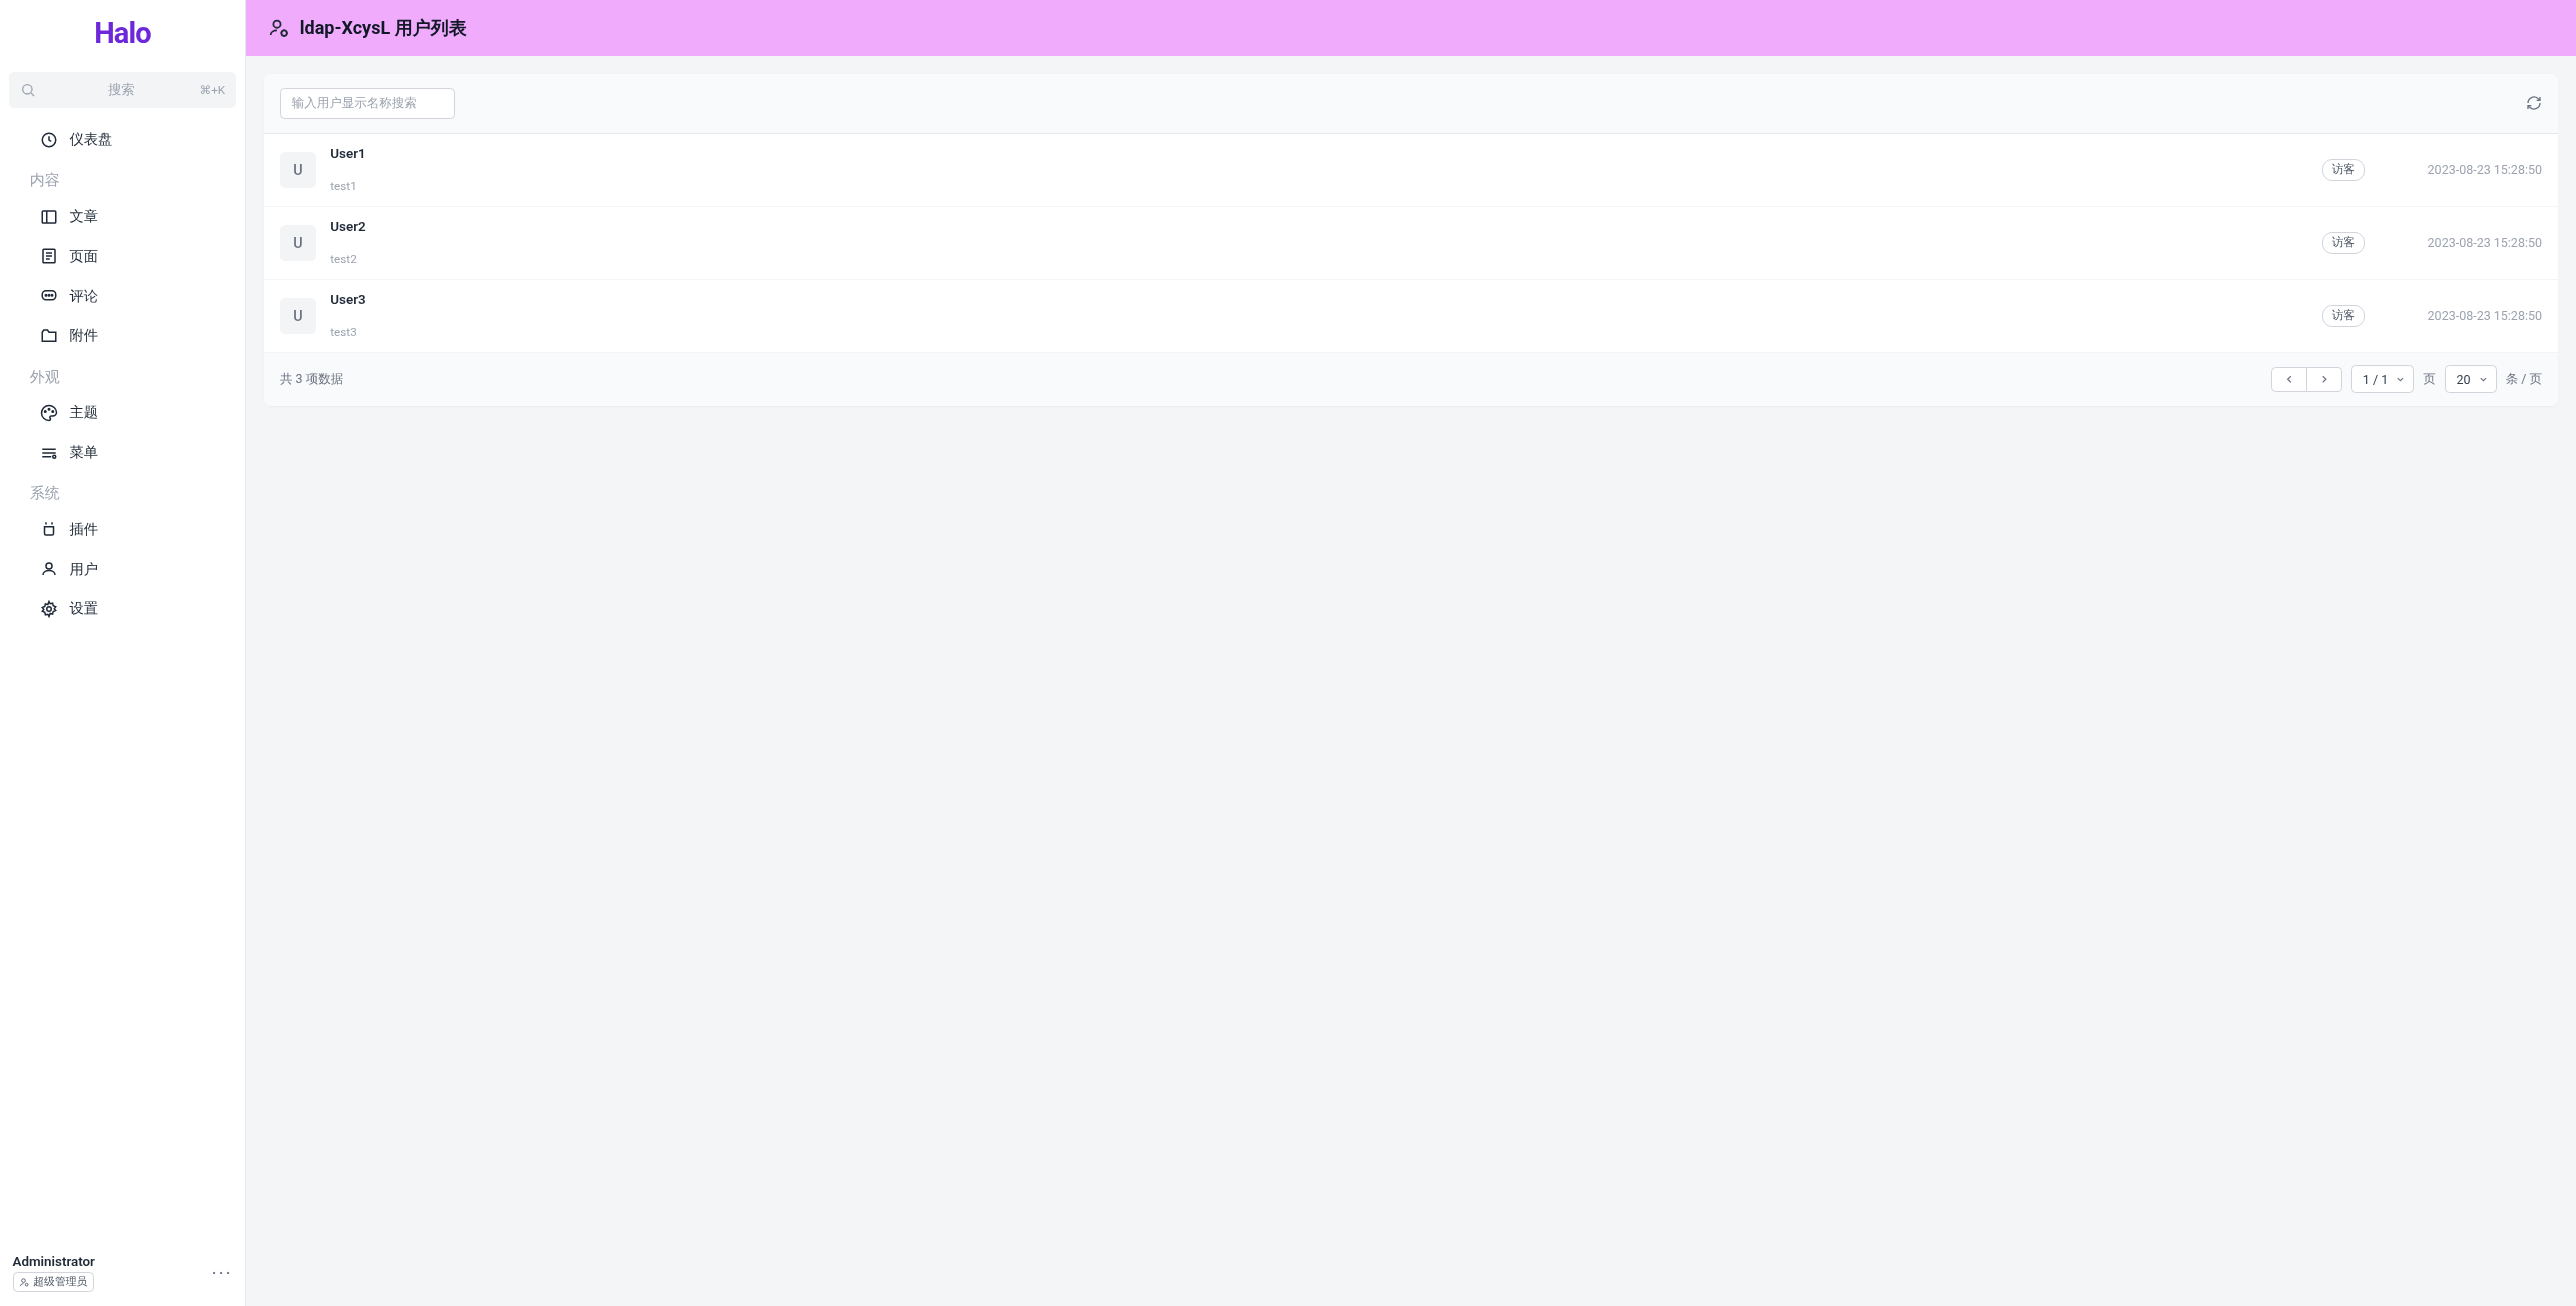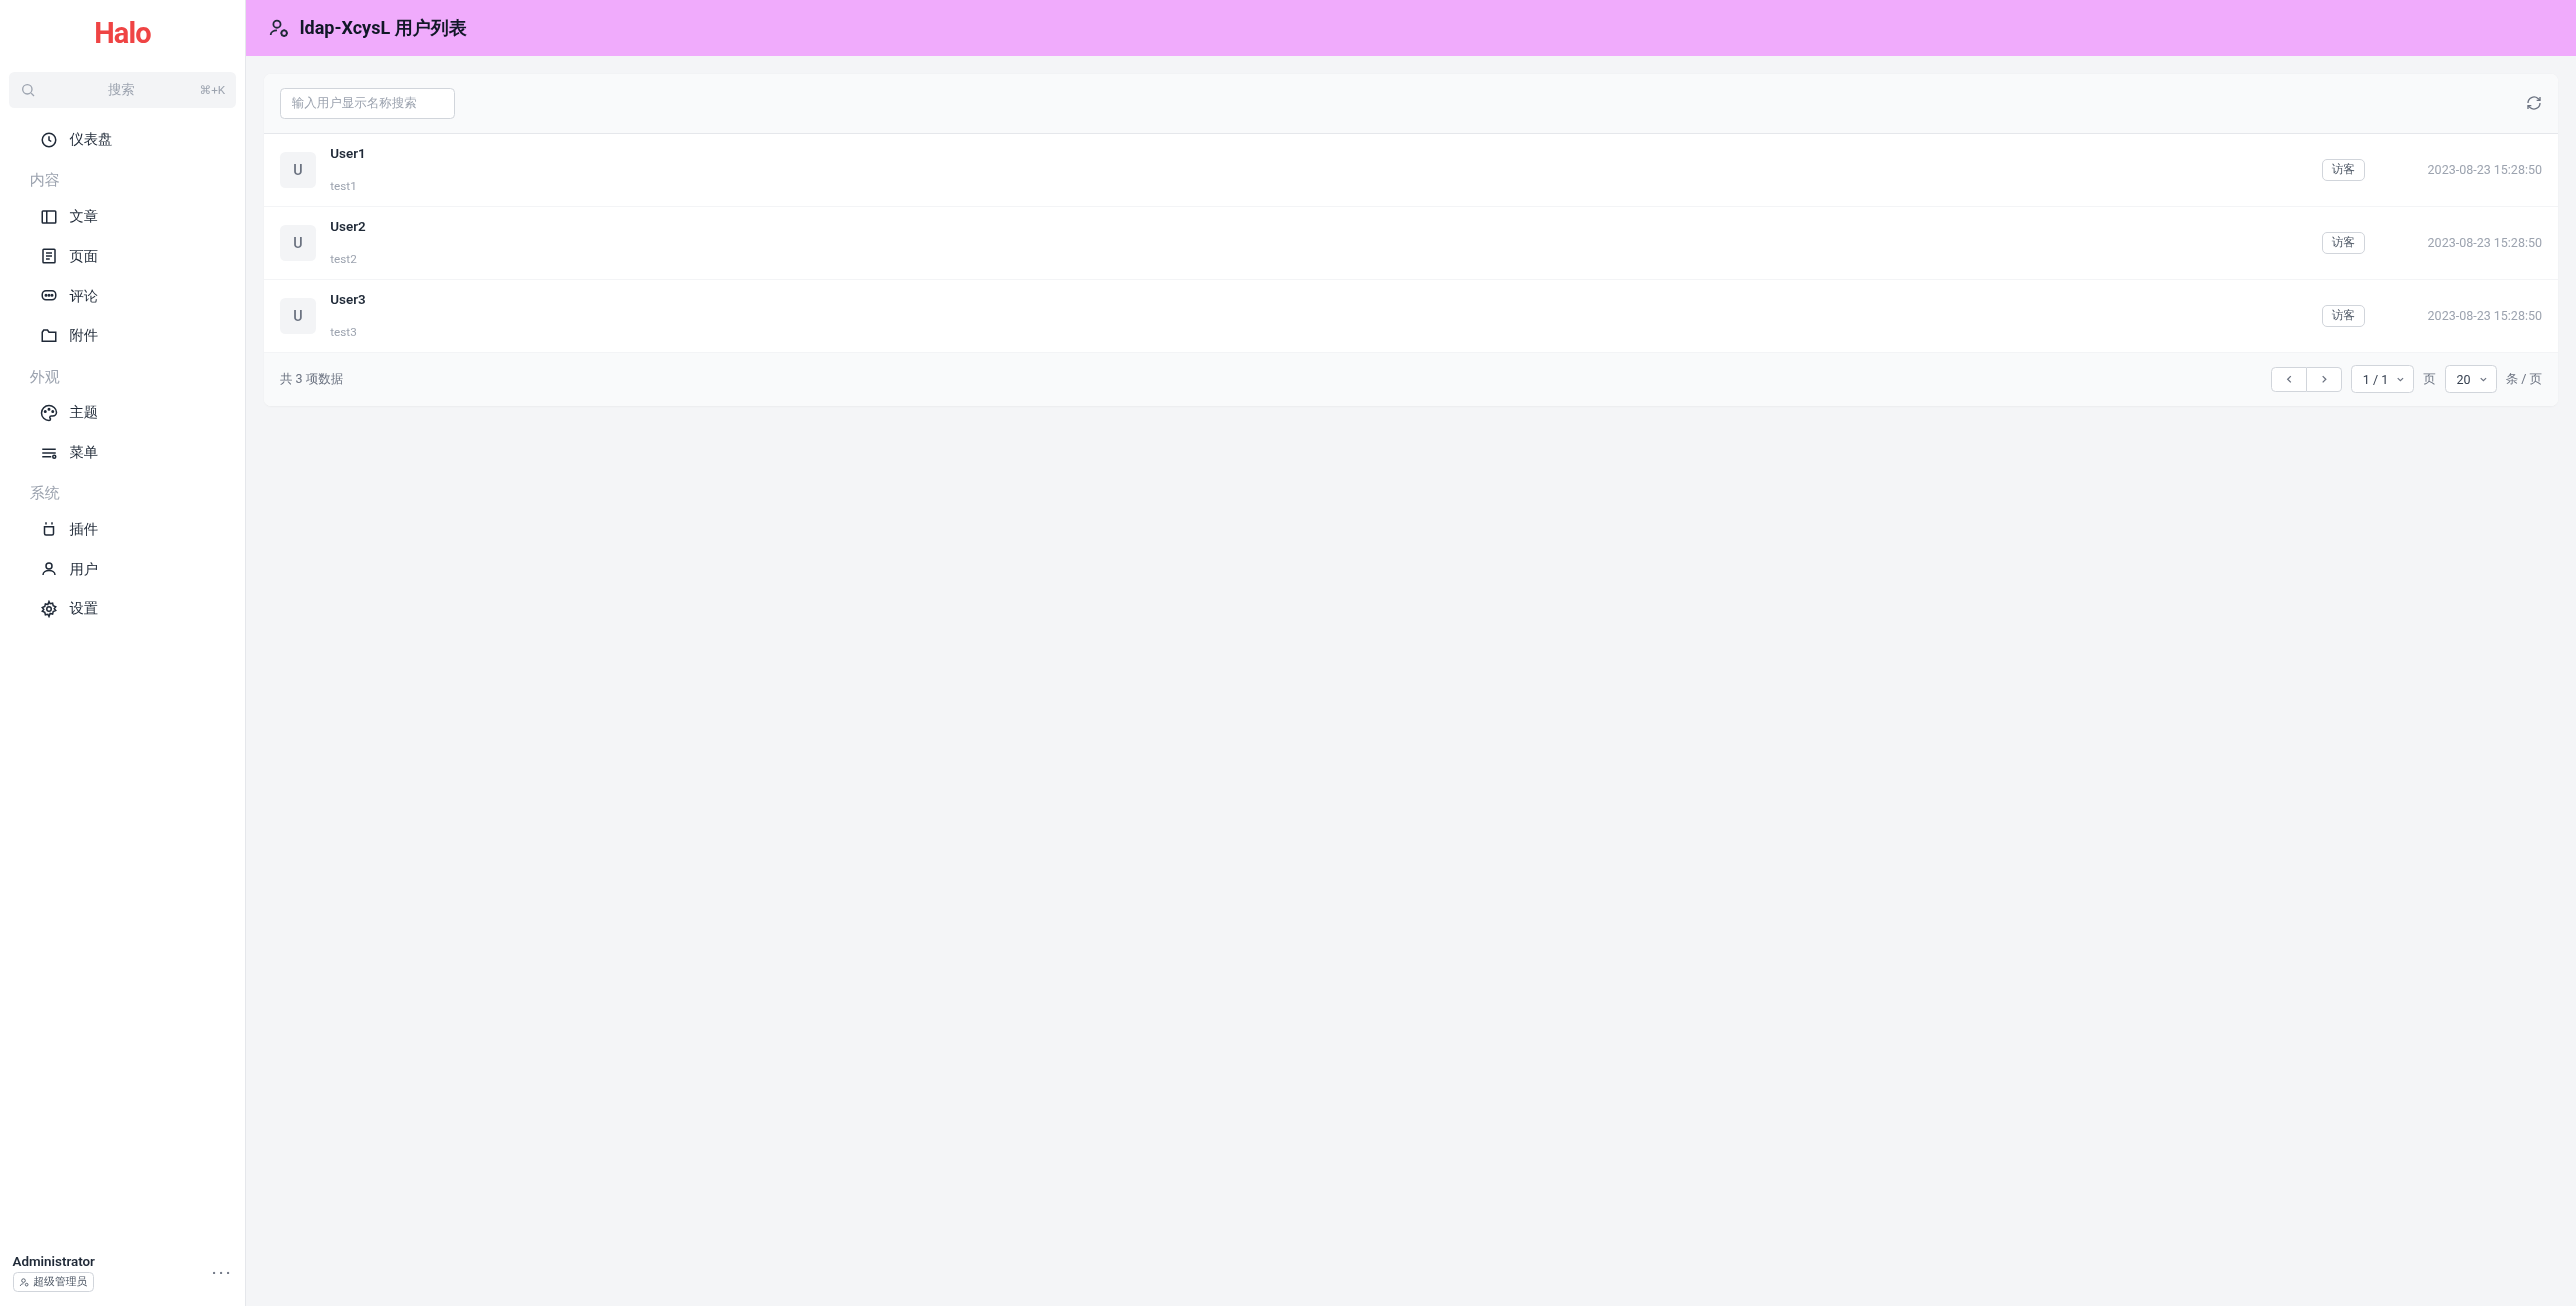--- a/index.html
+++ b/index.html
@@ -21,21 +21,21 @@
     }
     .logo-area {
       height: 65px;
       display: flex;
       align-items: center;
       justify-content: center;
     }
     .logo {
       font-size: 29px;
       font-weight: 700;
-      color: #ef4444;
+      color: #6d28d9;
       letter-spacing: -0.9px;
       text-align: center;
     }
     .search-box {
       margin: 7.2px 9px 10.8px;
       background: #f3f4f6;
       border-radius: 5.4px;
       display: flex;
       align-items: center;
       padding: 9px 10.8px;
@@ -140,21 +140,21 @@
       justify-content: center;
       font-weight: 500;
       color: #6b7280;
       margin-right: 14.3px;
     }
     .user-info-col { flex: 1; }
     .user-name { font-size: 13.4px; font-weight: 600; color: #1f2937; }
     .user-login { font-size: 11.7px; color: #9ca3af; margin-top: 18px; }
     .user-badge {
       border: 0.9px solid #d1d5db;
-      border-radius: 5px;
+      border-radius: 10px;
       padding: 2.7px 9px;
       font-size: 11.7px;
       color: #4b5563;
       margin-right: 25px;
     }
     .user-time { font-size: 12.5px; color: #9ca3af; min-width: 152px; text-align: right; }
     
     .pagination {
       display: flex;
       align-items: center;

